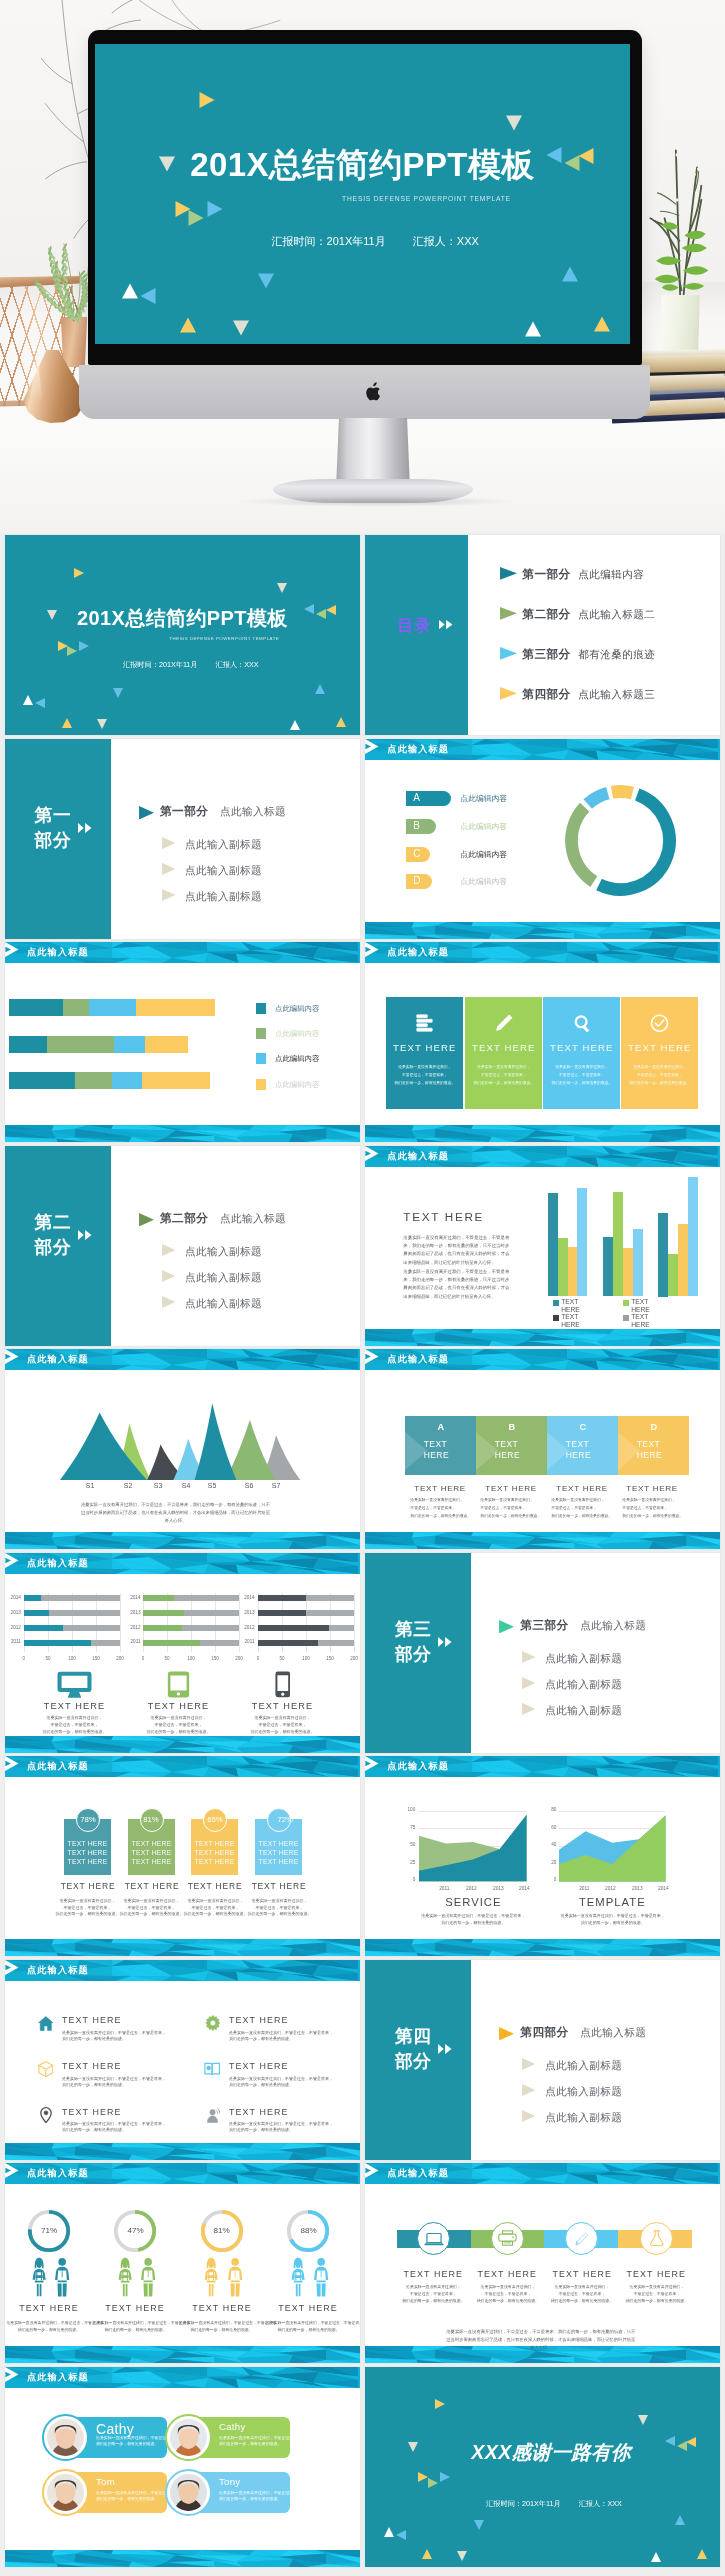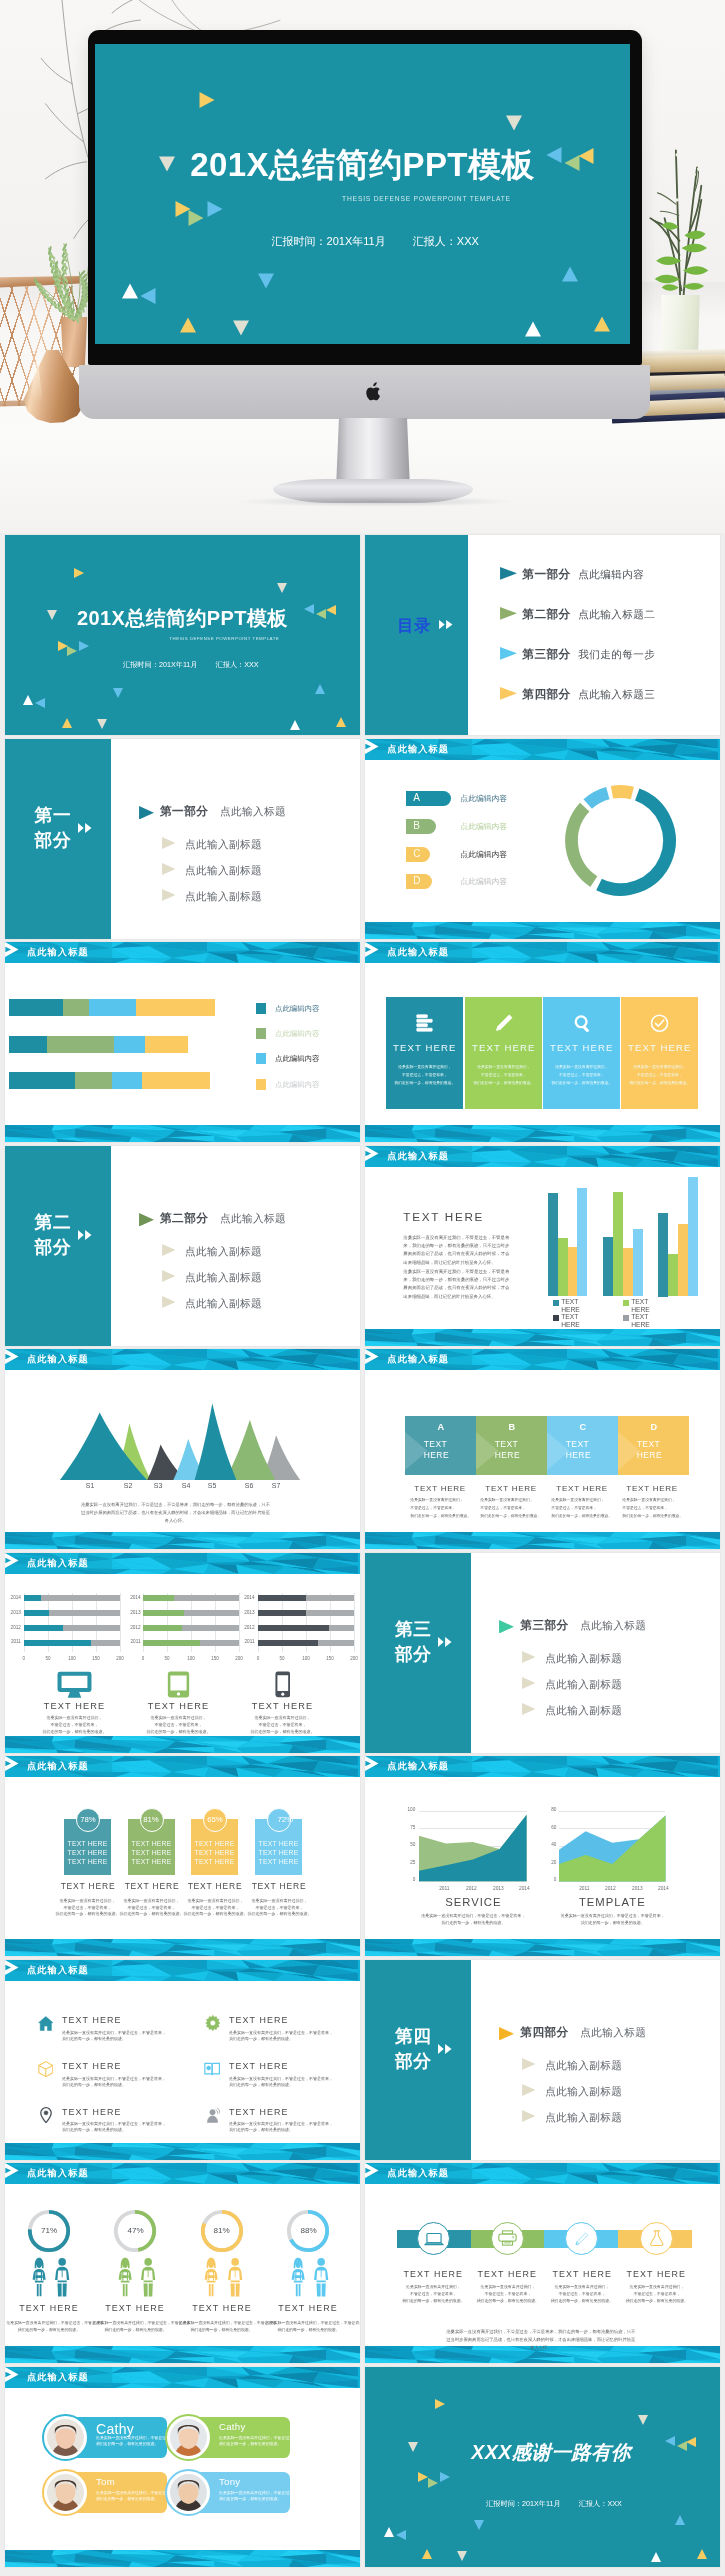--- a/index.html
+++ b/index.html
@@ -382,21 +382,21 @@
         <div class="cm" style="top:125px;font-size:7.2px;line-height:9.2px;padding-left:8.5px;">
           <span>汇报时间：201X年11月</span>
           <span style="display:inline-block;width:14px"></span>
           <span>汇报人：XXX</span>
         </div>
       </div>
     </div>
 
     <div class="slide">
       <div style="position:absolute;left:0;top:0;width:103px;height:200px;background:#1e93a6;"></div>
-      <div style="position:absolute;left:32px;top:81px;font-size:16.3px;font-weight:700;color:#1d4ed8;letter-spacing:0.7px;line-height:18.4px;">目录</div>
+      <div style="position:absolute;left:32px;top:81px;font-size:16.3px;font-weight:700;color:#8b5cf6;letter-spacing:0.7px;line-height:18.4px;">目录</div>
       <svg width="13.5" height="9.2" viewBox="0 0 19 13" style="position:absolute;left:74px;top:85px;">
         <path fill="#fff" d="M0 0 L8 6.5 L0 13 Z"></path>
             <path fill="#fff" d="M10 0 L19 6.5 L10 13 Z"></path>
       </svg>
       <div id="toc-list">
             <div style="position:absolute;left:135px;top:32px;">
       <svg width="17" height="12.7" viewBox="0 0 24 18" style="position:absolute;left:0;top:0;">
                 <path fill="#1b7f96" d="M0 0 L24 9 L0 18 Z"></path>
               </svg>
       <span style="position:absolute;left:22px;top:0px;font-size:11.7px;font-weight:700;color:#4a4f55;letter-spacing:0.4px;white-space:nowrap">第一部分</span>
@@ -407,21 +407,21 @@
                 <path fill="#8fae6b" d="M0 0 L24 9 L0 18 Z"></path>
               </svg>
       <span style="position:absolute;left:22px;top:0px;font-size:11.7px;font-weight:700;color:#4a4f55;letter-spacing:0.4px;white-space:nowrap">第二部分</span>
       <span style="position:absolute;left:78px;top:0.7px;font-size:10.6px;color:#4a4f55;letter-spacing:0.4px;white-space:nowrap">点此输入标题二</span>
     </div>
             <div style="position:absolute;left:135px;top:112px;">
       <svg width="17" height="12.7" viewBox="0 0 24 18" style="position:absolute;left:0;top:0;">
                 <path fill="#5bc8f0" d="M0 0 L24 9 L0 18 Z"></path>
               </svg>
       <span style="position:absolute;left:22px;top:0px;font-size:11.7px;font-weight:700;color:#4a4f55;letter-spacing:0.4px;white-space:nowrap">第三部分</span>
-      <span style="position:absolute;left:78px;top:0.7px;font-size:10.6px;color:#4a4f55;letter-spacing:0.4px;white-space:nowrap">我们走的每一步</span>
+      <span style="position:absolute;left:78px;top:0.7px;font-size:10.6px;color:#4a4f55;letter-spacing:0.4px;white-space:nowrap">都有沧桑的痕迹</span>
     </div>
             <div style="position:absolute;left:135px;top:152px;">
       <svg width="17" height="12.7" viewBox="0 0 24 18" style="position:absolute;left:0;top:0;">
                 <path fill="#f9c85e" d="M0 0 L24 9 L0 18 Z"></path>
               </svg>
       <span style="position:absolute;left:22px;top:0px;font-size:11.7px;font-weight:700;color:#4a4f55;letter-spacing:0.4px;white-space:nowrap">第四部分</span>
       <span style="position:absolute;left:78px;top:0.7px;font-size:10.6px;color:#4a4f55;letter-spacing:0.4px;white-space:nowrap">点此输入标题三</span>
     </div>
           </div>
     </div>

